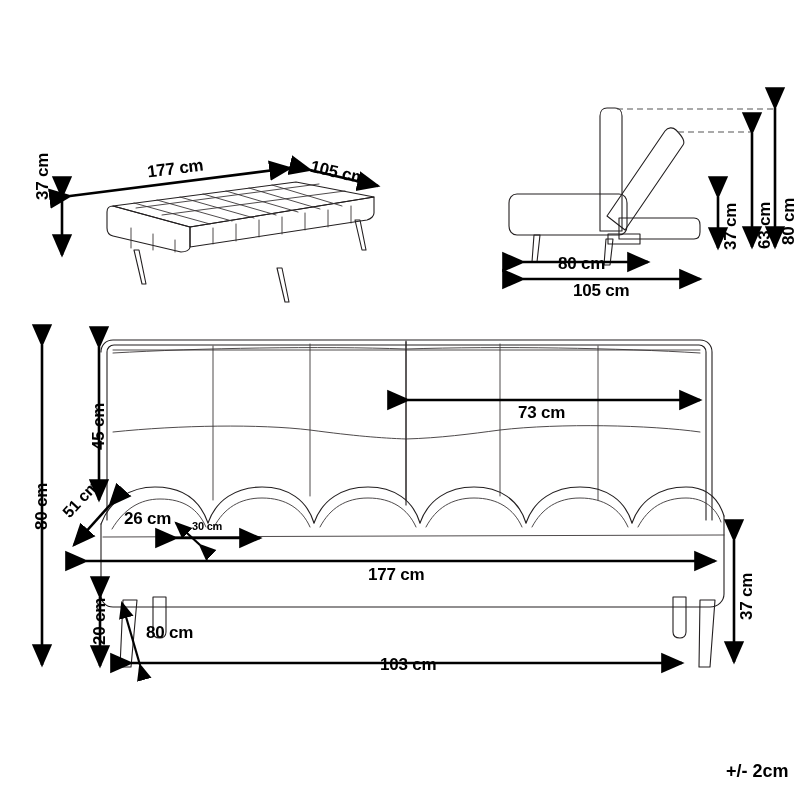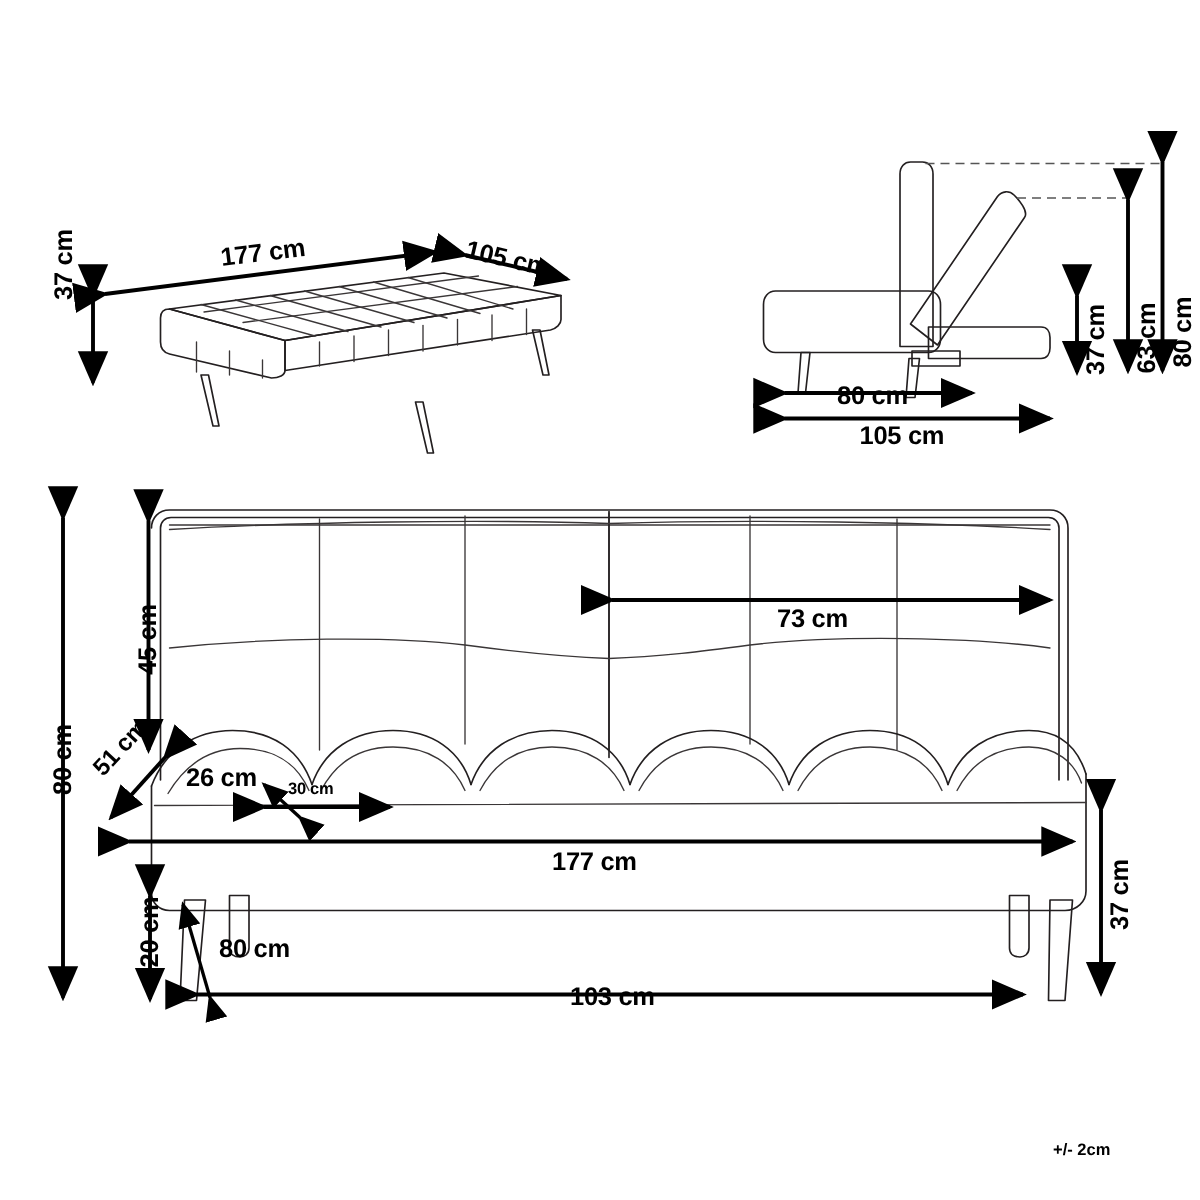--- a/index.html
+++ b/index.html
@@ -255,15 +255,15 @@
   <div class="dimlabel" style="left:368px; top:566px; font-size:17px;">177 cm</div>
 
   <div class="dimlabel" style="left:91px; top:645px; font-size:17px; transform:rotate(-90deg); transform-origin:left top;">20 cm</div>
 
   <div class="dimlabel" style="left:146px; top:624px; font-size:17px;">80 cm</div>
 
   <div class="dimlabel" style="left:380px; top:656px; font-size:17px;">103 cm</div>
 
   <div class="dimlabel" style="left:738px; top:620px; font-size:17px; transform:rotate(-90deg); transform-origin:left top;">37 cm</div>
 
-  <div class="tol" style="left:702px; top:761px; font-size:11px;">+/- 2cm</div>
+  <div class="tol" style="left:726px; top:761px; font-size:18px;">+/- 2cm</div>
 
 </div>
 
 </body></html>

